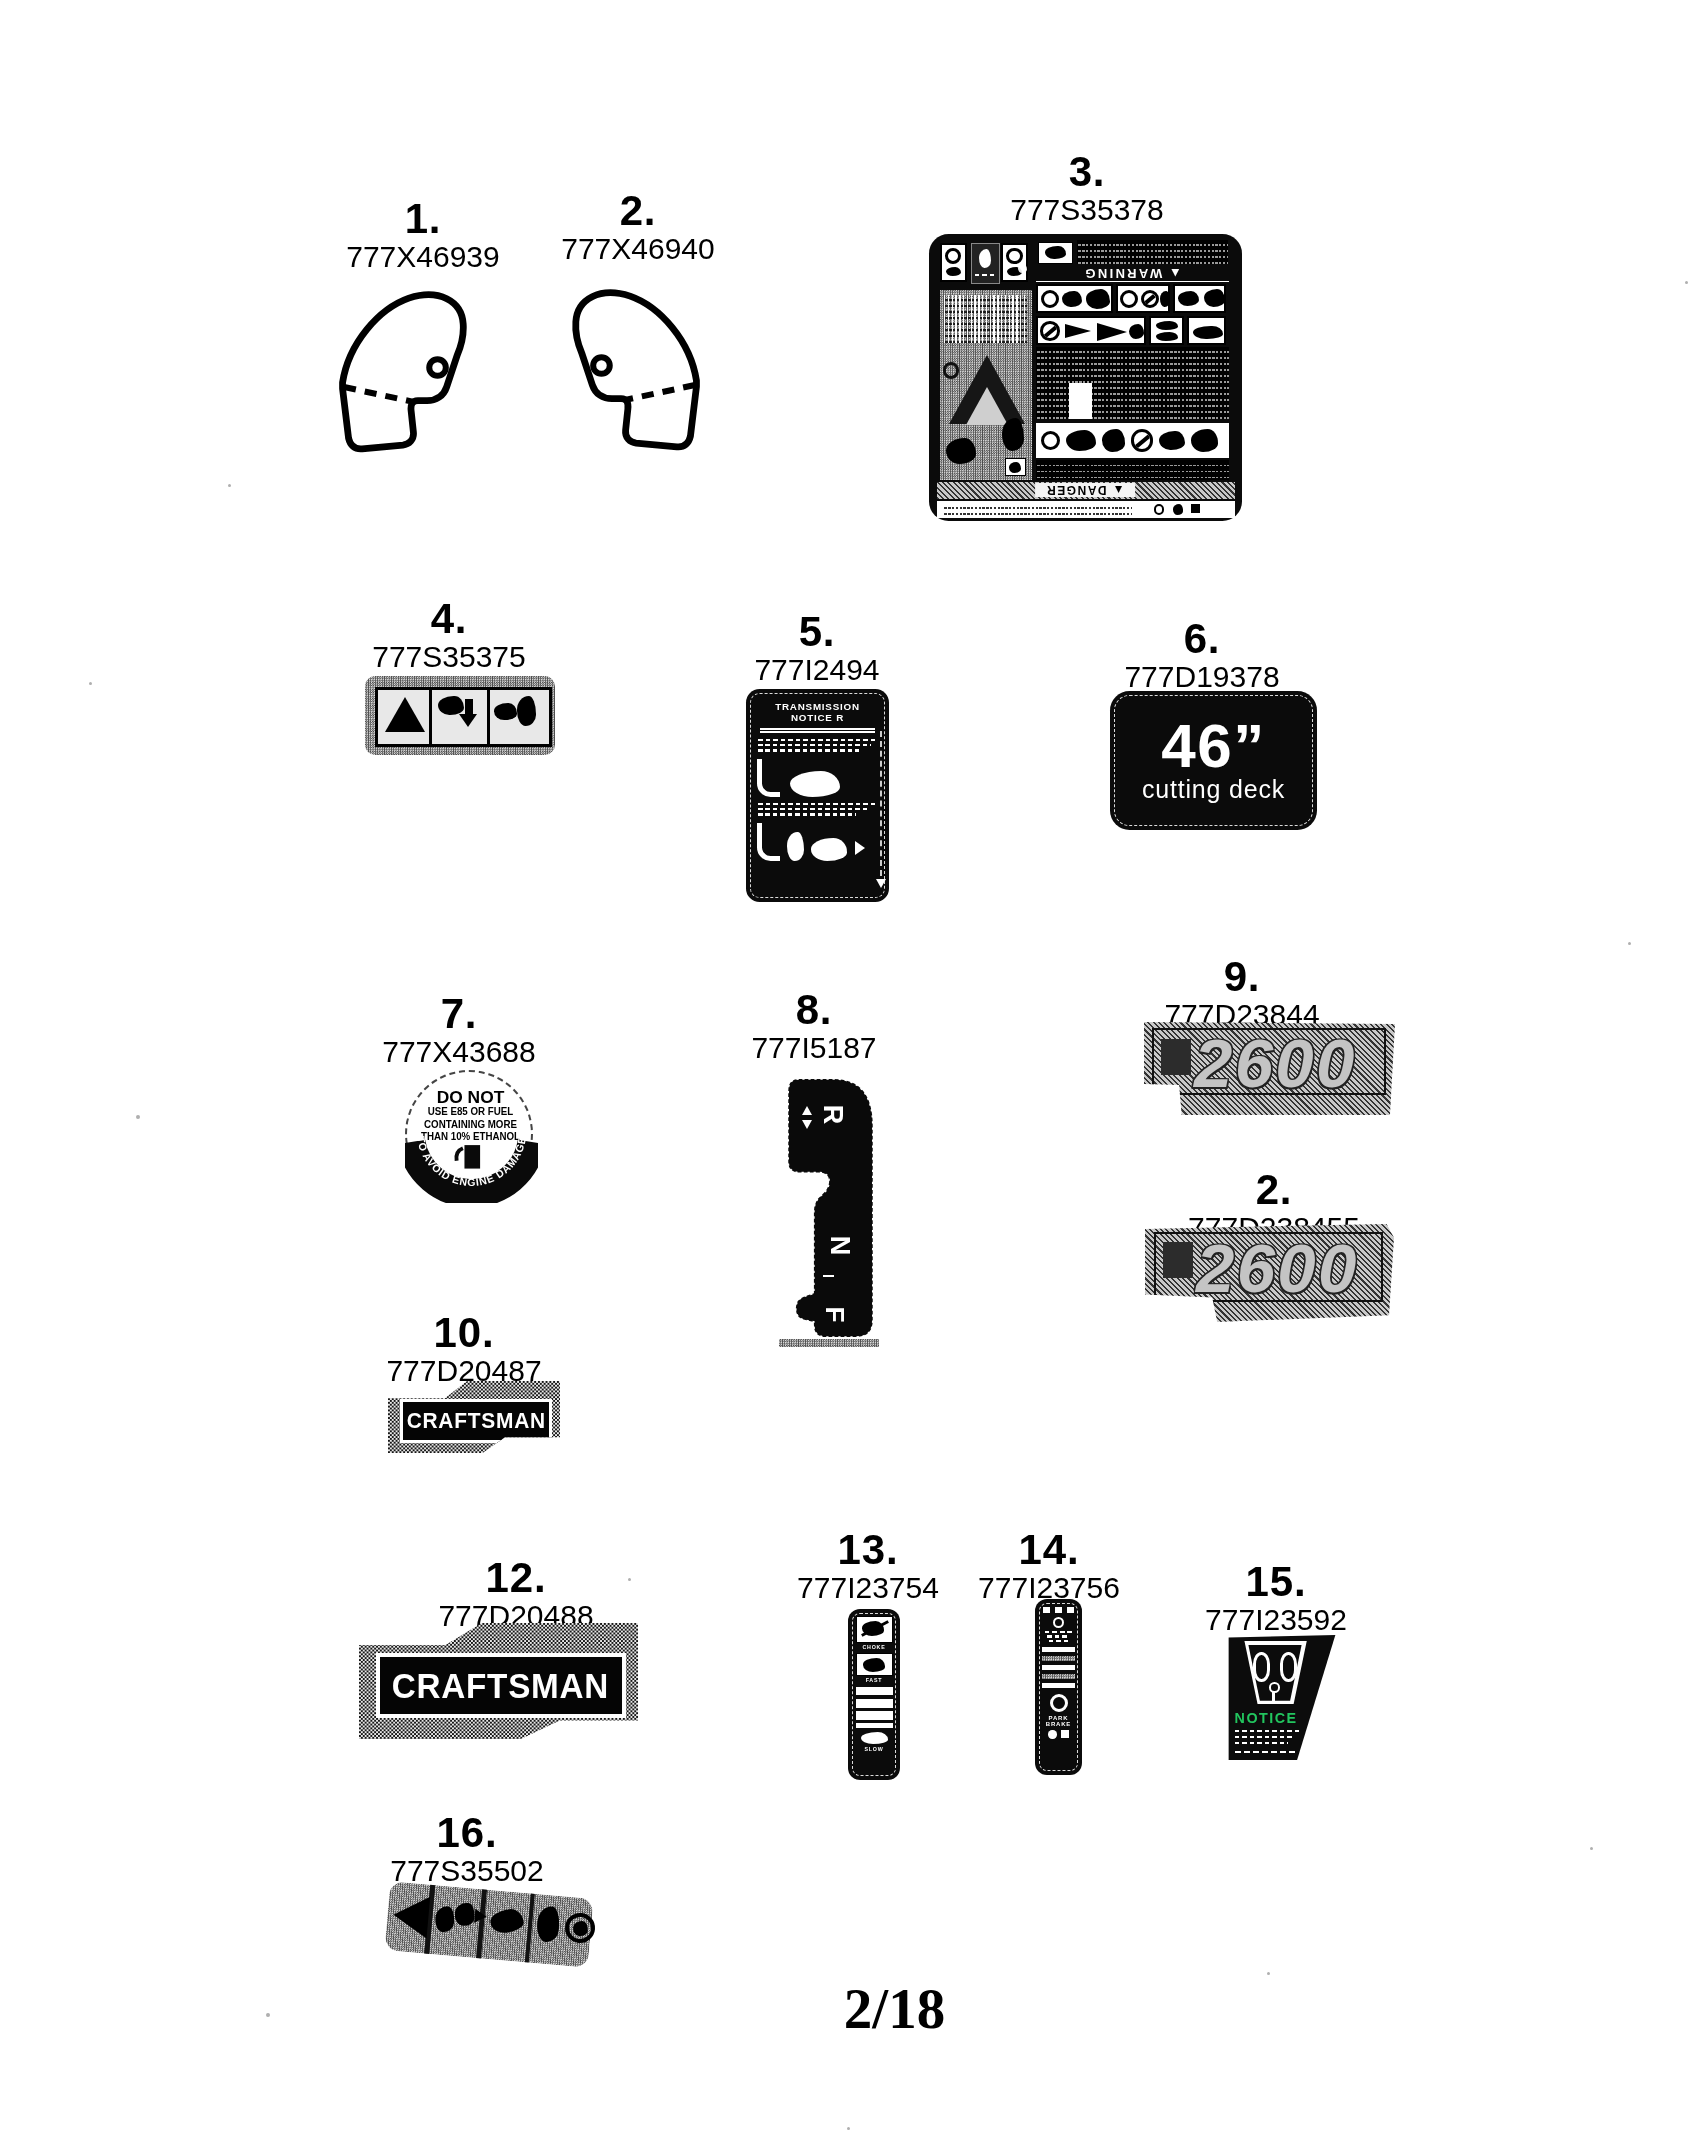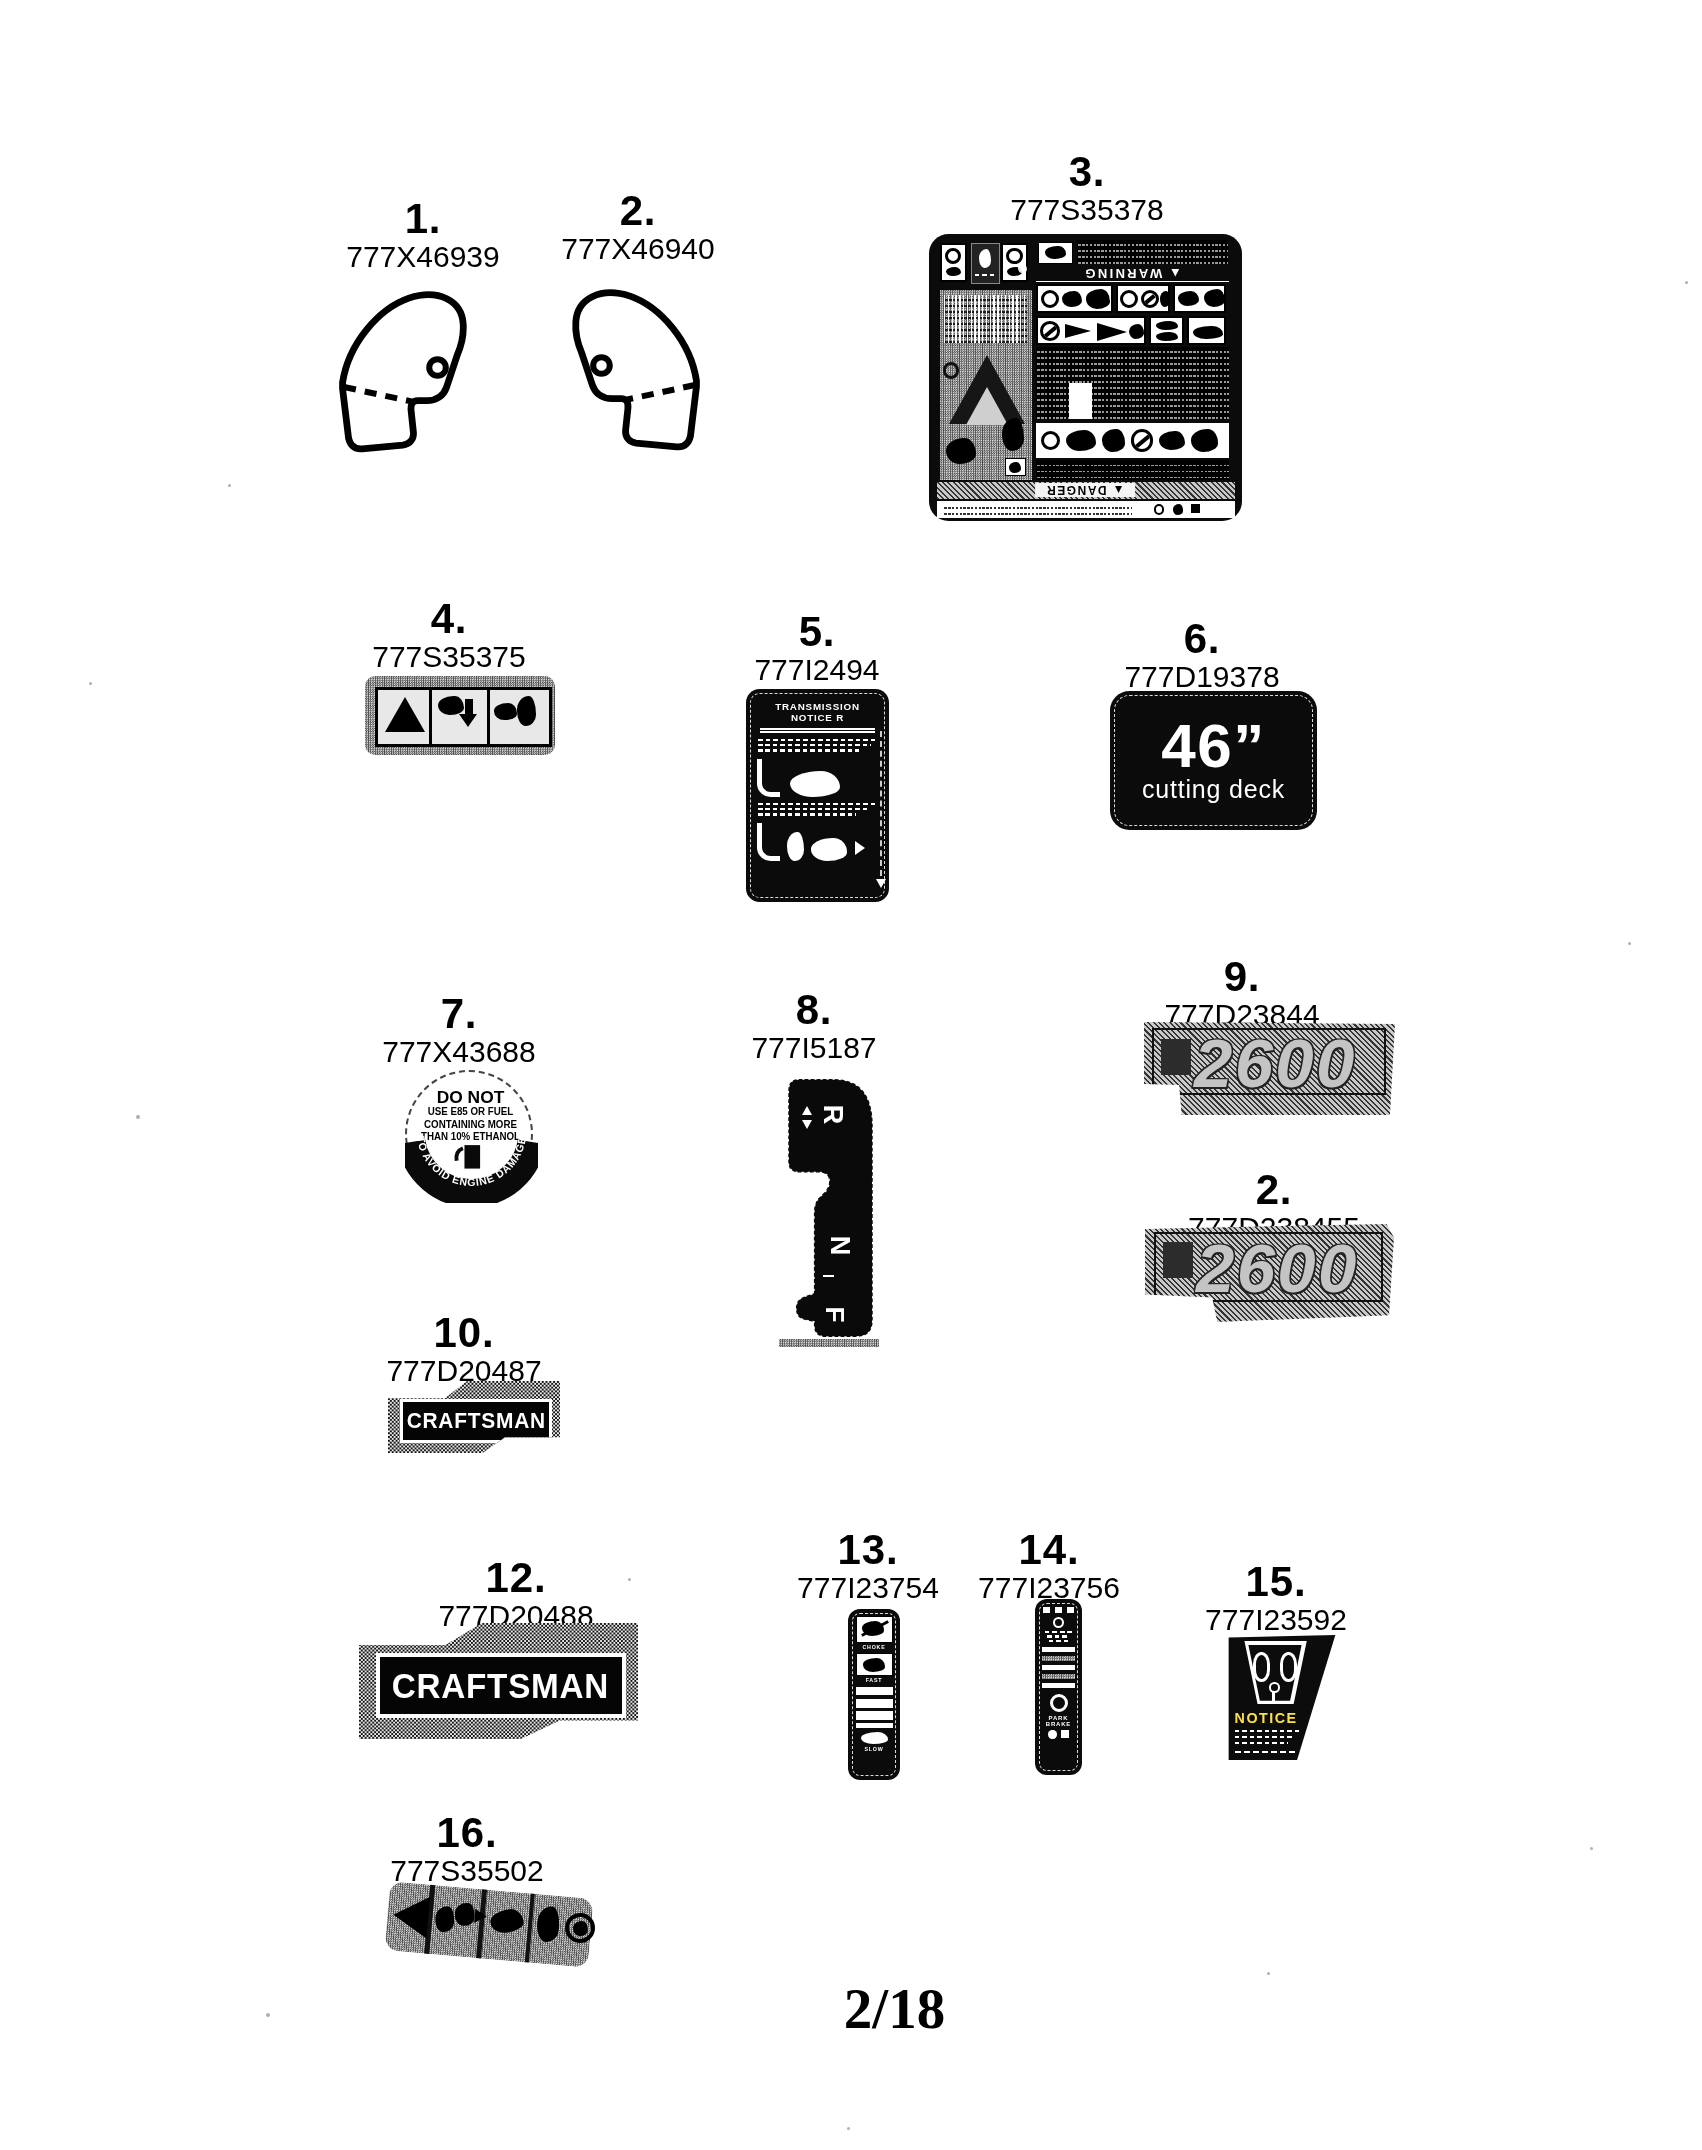--- a/index.html
+++ b/index.html
@@ -370,21 +370,21 @@
     </div>
   </div>
 
   <div class="dlabel" style="left:1224px;top:1635px;width:116px;height:125px;background:#0c0c0c;clip-path:polygon(4% 2%,96% 0,63% 100%,4% 100%)">
     <div class="abs" style="left:10.6px;top:6px;width:82px;height:63px;background:#fff;clip-path:polygon(12% 0,88% 0,72% 100%,28% 100%)"></div>
     <div class="abs" style="left:15px;top:9.8px;width:72px;height:56px;background:#0c0c0c;clip-path:polygon(13% 0,87% 0,71% 100%,29% 100%)"></div>
     <div class="wring abs" style="left:29px;top:16.6px;width:16.6px;height:30px;border-width:3px;border-radius:50%/40%"></div>
     <div class="wring abs" style="left:56px;top:16.6px;width:16.6px;height:30px;border-width:3px;border-radius:50%/40%"></div>
     <div class="wring abs" style="left:45px;top:47px;width:10.6px;height:10.6px;border-width:2.3px"></div>
     <div class="abs" style="left:48px;top:57px;width:3px;height:12px;background:#fff"></div>
-    <div class="abs" style="left:10.6px;top:75px;color:#fde047;font-weight:bold;font-size:14.3px;letter-spacing:1.5px">NOTICE</div>
+    <div class="abs" style="left:10.6px;top:75px;color:#22c55e;font-weight:bold;font-size:14.3px;letter-spacing:1.5px">NOTICE</div>
     <div class="drow abs" style="left:10.6px;top:95px;width:65px"></div>
     <div class="drow abs" style="left:10.6px;top:101px;width:60px"></div>
     <div class="drow abs" style="left:10.6px;top:107px;width:53px"></div>
     <div class="abs" style="left:10.6px;top:116px;width:63px;height:2.3px;background:repeating-linear-gradient(90deg,#fff 0 6px,transparent 6px 9px)"></div>
   </div>
 
   <div class="dlabel dither2" style="left:387px;top:1890px;width:204px;height:69px;border-radius:13.6px;transform:rotate(5deg);display:flex;align-items:stretch">
     <div style="flex:1.1;position:relative">
       <div class="abs" style="left:6px;top:12px;width:0;height:0;border-top:21px solid transparent;border-bottom:21px solid transparent;border-right:35px solid #000"></div>
     </div>

